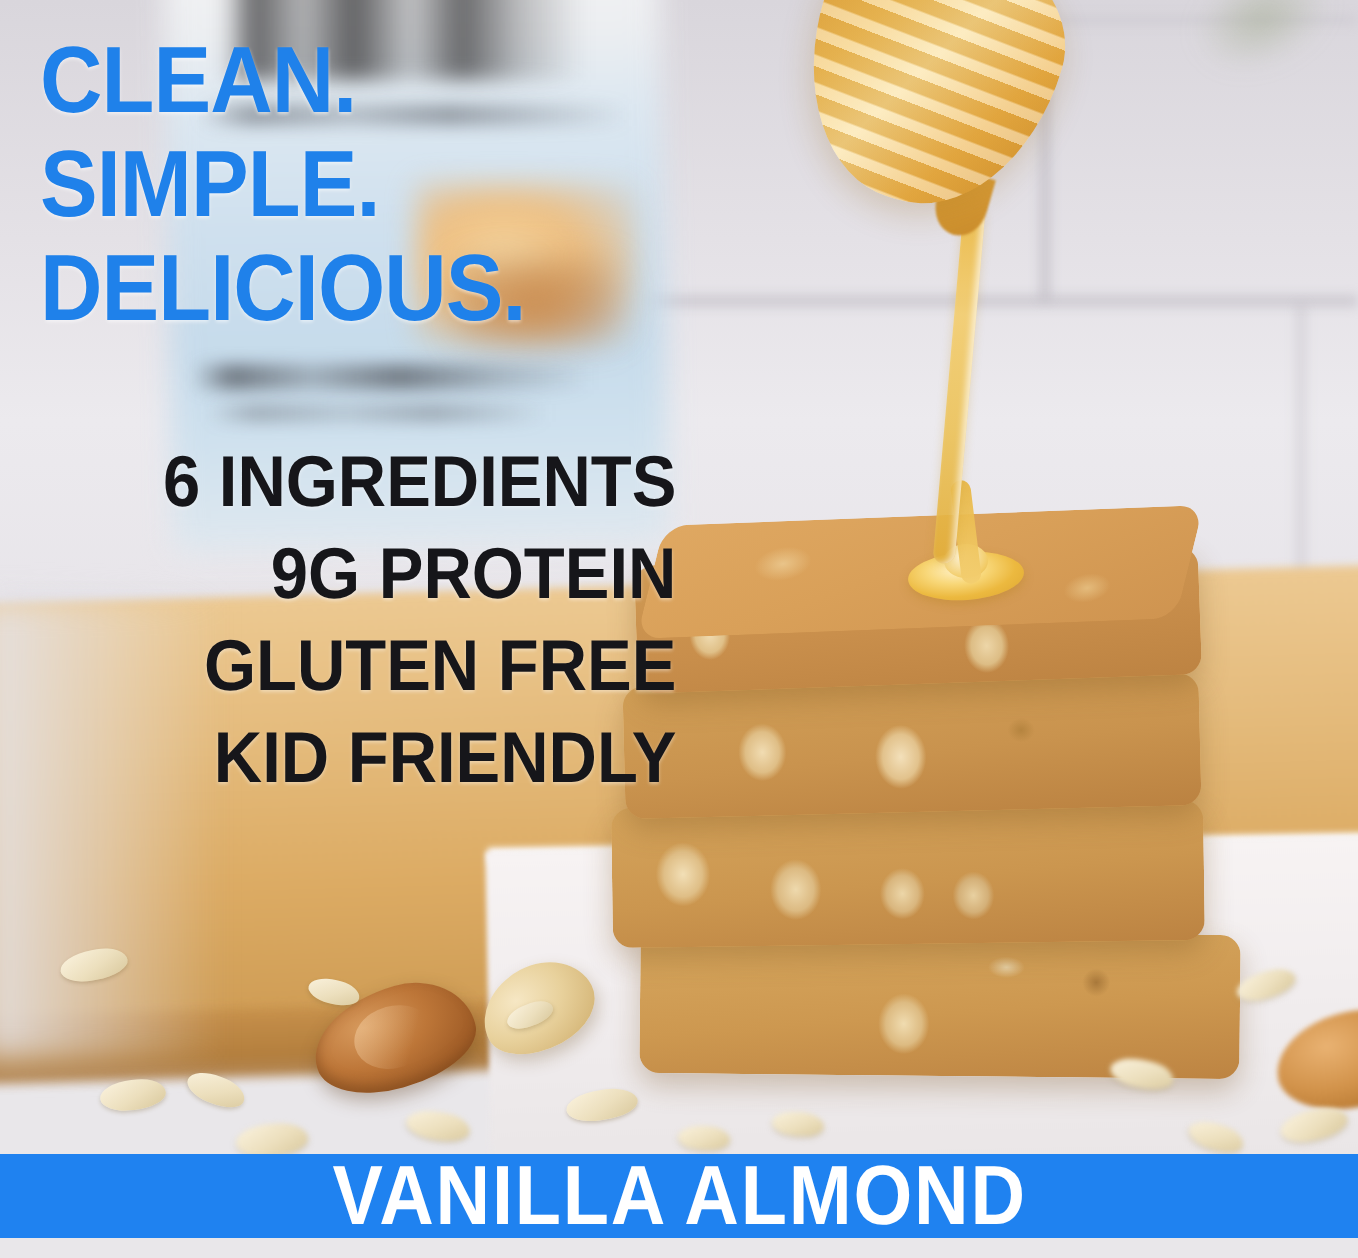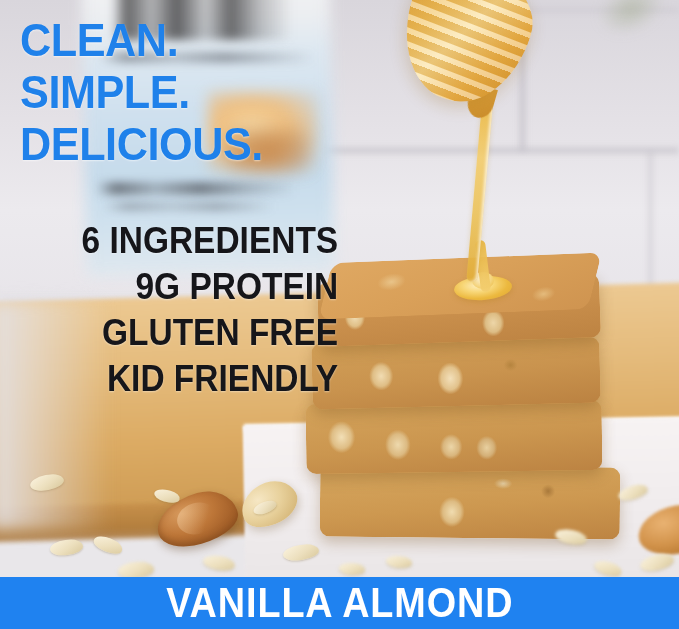--- a/index.html
+++ b/index.html
@@ -346,21 +346,21 @@
     color: #16161a;
     transform: scaleX(0.93);
     transform-origin: left center;
     white-space: nowrap;
     text-shadow: 0 1px 2px rgba(255,255,255,.40);
   }
 
   
   .banner {
     position: absolute;
-    left: 0; top: 577px; width: 679px; height: 52px;
+    left: 0; top: 577px; width: 679px; height: 42px;
     background: #1f82f0;
     display: flex;
     align-items: center;
     justify-content: center;
   }
   .banner-text {
     font-family: "Liberation Sans Narrow", "Liberation Sans", sans-serif;
     font-weight: bold;
     font-size: 42px;
     letter-spacing: 1px;

